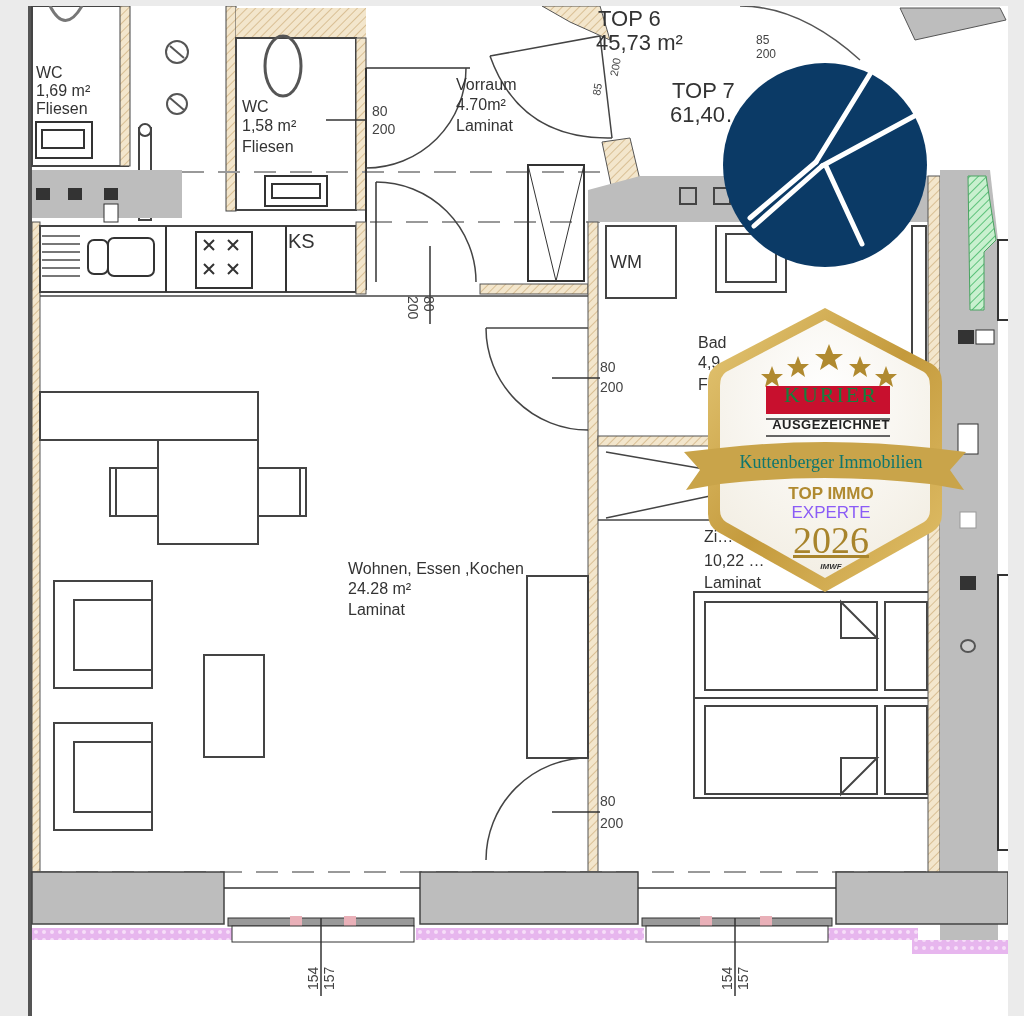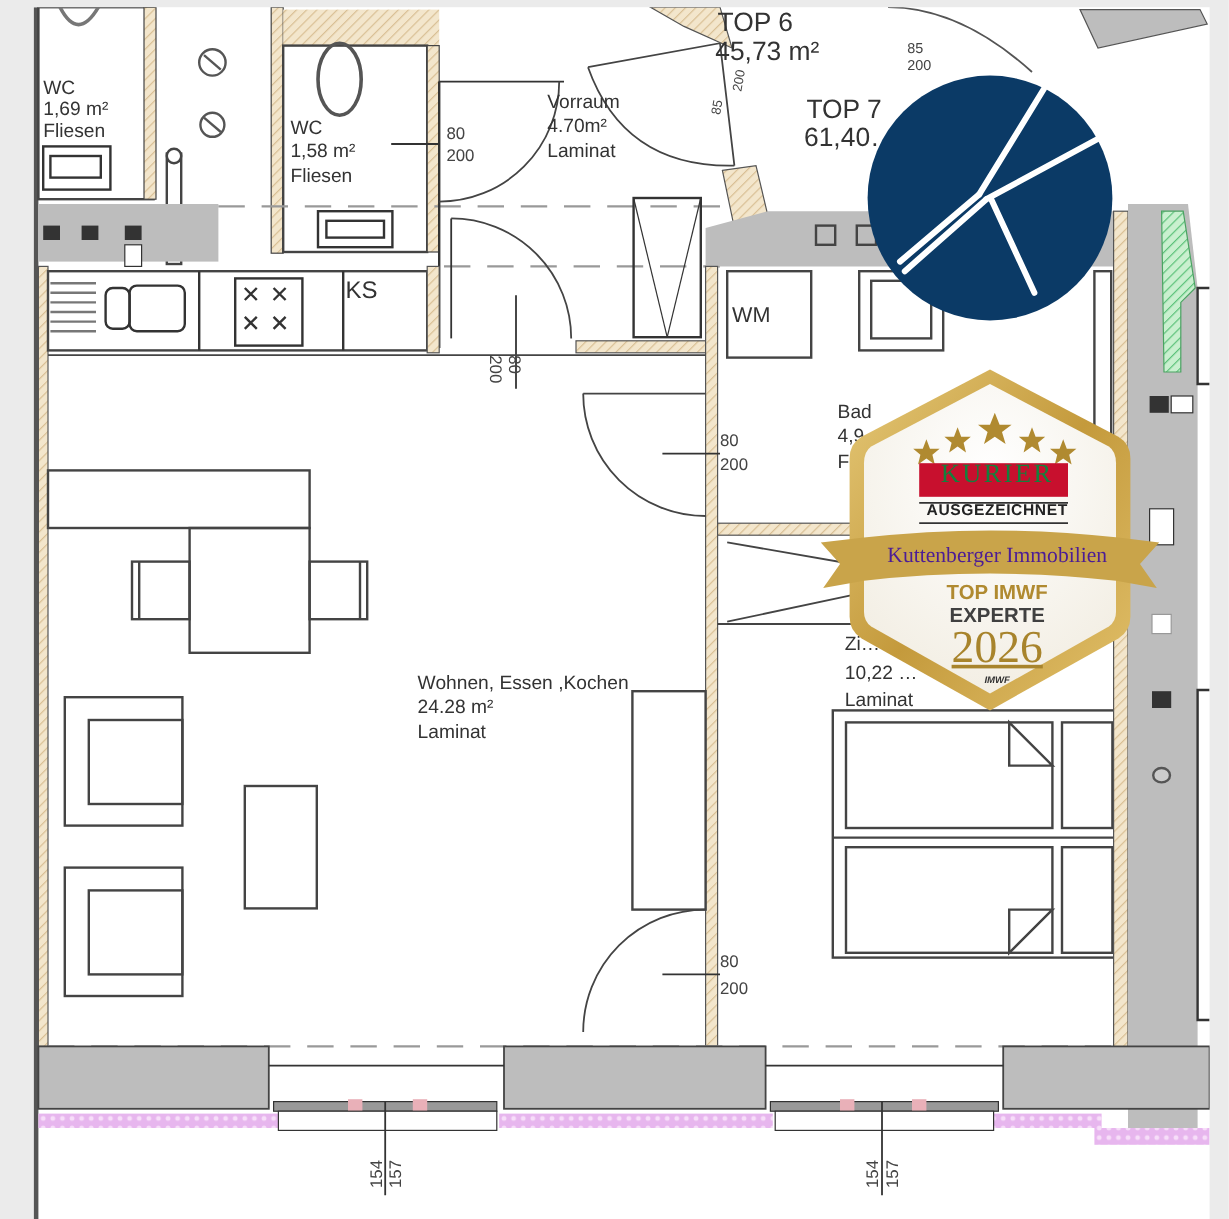--- a/index.html
+++ b/index.html
@@ -316,18 +316,18 @@
       <polygon points="180,56 183,64 191,64 185,69 187,77 180,72 173,77 175,69 169,64 177,64"></polygon>
       <polygon points="206,66 209,74 217,74 211,79 213,87 206,82 199,87 201,79 195,74 203,74"></polygon>
     </g>
     <rect x="86" y="86" width="124" height="28" fill="#c8102e"></rect>
     <line x1="86" y1="119" x2="210" y2="119" stroke="#333" stroke-width="1.5"></line>
     <line x1="86" y1="136" x2="210" y2="136" stroke="#333" stroke-width="1.5"></line>
     <path d="M4 152 L40 148 Q145 136 252 148 L286 152 L270 170 L284 190 L250 184 Q145 172 40 184 L6 190 L20 170 Z" fill="#c9a44a"></path>
   </svg>
   <div class="badge-text" style="top:82px;left:6px;color:#15803d;font-family:'Liberation Serif',serif;font-size:22px;letter-spacing:2px;">KURIER</div>
   <div class="badge-text" style="top:117px;left:6px;color:#222;font-weight:bold;font-size:13px;letter-spacing:0.5px;">AUSGEZEICHNET</div>
-  <div class="badge-text" style="top:152px;left:6px;color:#4c1d95;font-family:'Liberation Serif',serif;font-size:18px;">Kuttenberger Immobilien</div>
-  <div class="badge-text" style="top:184px;left:6px;color:#b08a30;font-weight:bold;font-size:17px;">TOP IMWF</div>
-  <div class="badge-text" style="top:203px;left:6px;color:#404040;font-weight:bold;font-size:17px;">EXPERTE</div>
+  <div class="badge-text" style="top:152px;left:6px;color:#0f766e;font-family:'Liberation Serif',serif;font-size:18px;">Kuttenberger Immobilien</div>
+  <div class="badge-text" style="top:184px;left:6px;color:#b08a30;font-weight:bold;font-size:17px;">TOP IMMO</div>
+  <div class="badge-text" style="top:203px;left:6px;color:#8b5cf6;font-weight:normal;font-size:17px;">EXPERTE</div>
   <div class="badge-text" style="top:218px;left:6px;color:#a8842c;font-family:'Liberation Serif',serif;font-size:38px;text-decoration:underline;">2026</div>
   <div class="badge-text" style="top:262px;left:6px;color:#333;font-weight:bold;font-size:8px;font-style:italic;">IMWF</div>
 </div>
 
 </body></html>

